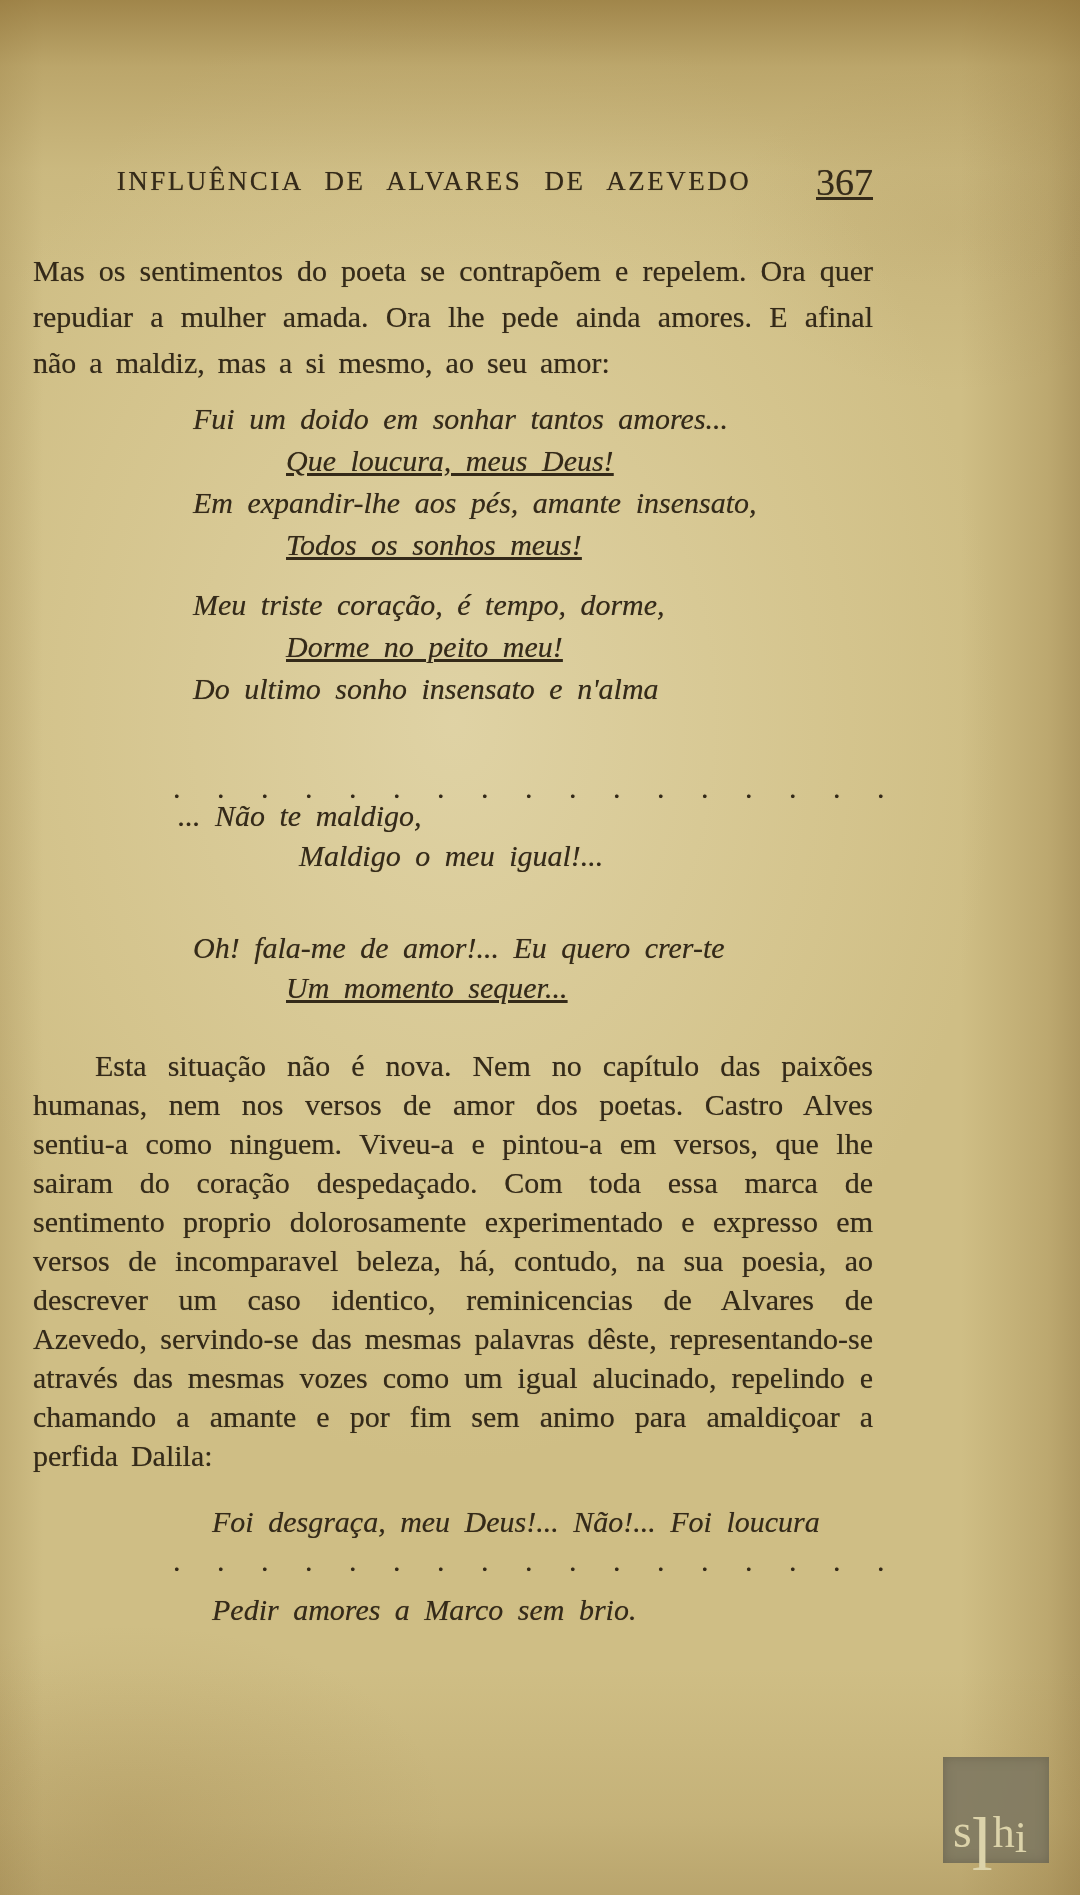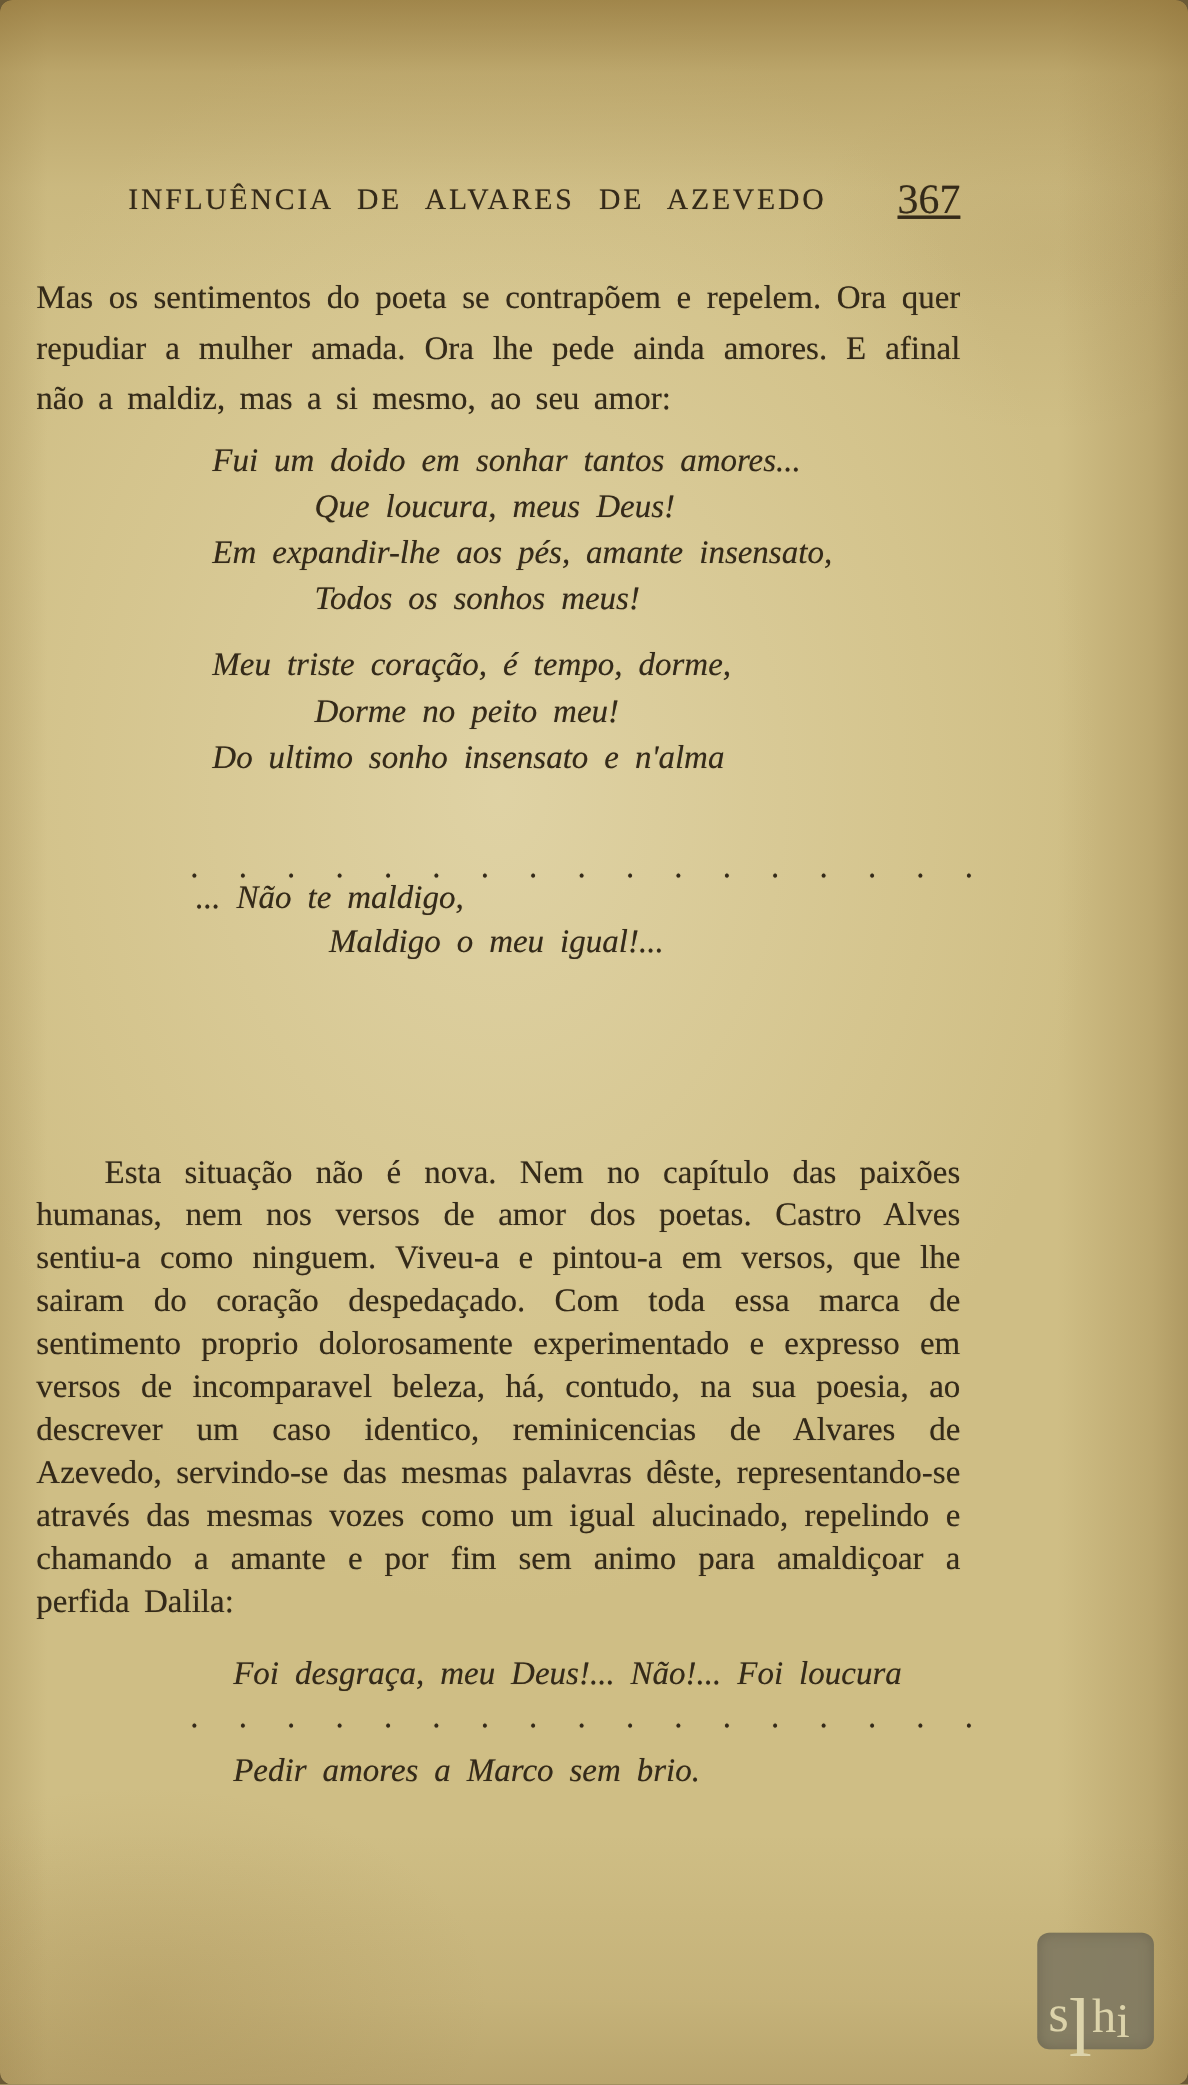--- a/index.html
+++ b/index.html
@@ -1,15 +1,15 @@
 <!DOCTYPE html>
 <html><head>
 <meta charset="utf-8">
 <style>
-  * { box-sizing: border-box; border-radius: 11px; }
+  * { box-sizing: border-box; }
   html, body { margin: 0; padding: 0; }
   body {
     font-family: "Liberation Serif", "DejaVu Serif", serif;
     background: #6b5a36;
   }
   .page {
     position: relative;
     width: 1080px;
     height: 1895px;
     overflow: hidden;
@@ -77,21 +77,21 @@
     word-spacing: 7px;
   }
   .poem .pline { white-space: nowrap; }
   .stanza-1 { top: 398px; line-height: 42px; }
   .stanza-2 { top: 584px; line-height: 42px; }
   .stanza-3 { top: 796px; line-height: 40px; }
   .stanza-4 { top: 928px; line-height: 40px; }
   .stanza-5 { top: 1502px; line-height: 40px; }
   .stanza-6 { top: 1590px; line-height: 40px; }
   .lv0 { margin-left: 160px; }
-  .lv1 { margin-left: 253px; }
+  .lv1 { margin-left: 253px; text-decoration: underline; }
   .lv-ellipsis-start { margin-left: 145px; }
   .lv-ellipsis-cont  { margin-left: 266px; }
   .lv-final { margin-left: 179px; }
 
   .dots-line {
     position: absolute;
     left: 0;
     width: 840px;
     margin-left: 140px;
     font-size: 30px;
@@ -154,20 +154,24 @@
       <div class="pline lv0 ink">Do ultimo sonho insensato e n'alma</div>
     </div>
 
     <div class="dots-line dots-1 ink">. . . . . . . . . . . . . . . . .</div>
 
     <div class="poem stanza-3">
       <div class="pline lv-ellipsis-start ink">... Não te maldigo,</div>
       <div class="pline lv-ellipsis-cont ink">Maldigo o meu igual!...</div>
     </div>
 
+    <div class="poem stanza-4">
+      <div class="pline lv0 ink">Oh! fala-me de amor!... Eu quero crer-te</div>
+      <div class="pline lv1 ink">Um momento sequer...</div>
+    </div>
 
     <p class="body-par par-2 ink">Esta situação não é nova.  Nem no capítulo das paixões humanas, nem nos versos de amor dos poetas.  Castro Alves sentiu-a como ninguem.  Viveu-a e pintou-a em versos, que lhe sairam do coração despedaçado.  Com toda essa marca de sentimento proprio dolorosamente experimentado e expresso em versos de incomparavel beleza, há, contudo, na sua poesia, ao descrever um caso identico, reminicencias de Alvares de Azevedo, servindo-se das mesmas palavras dêste, representando-se através das mesmas vozes como um igual alucinado, repelindo e chamando a amante e por fim sem animo para amaldiçoar a perfida Dalila:</p>
 
     <div class="poem stanza-5">
       <div class="pline lv-final ink">Foi desgraça, meu Deus!... Não!... Foi loucura</div>
     </div>
 
     <div class="dots-line dots-2 ink">. . . . . . . . . . . . . . . . .</div>
 
     <div class="poem stanza-6">

